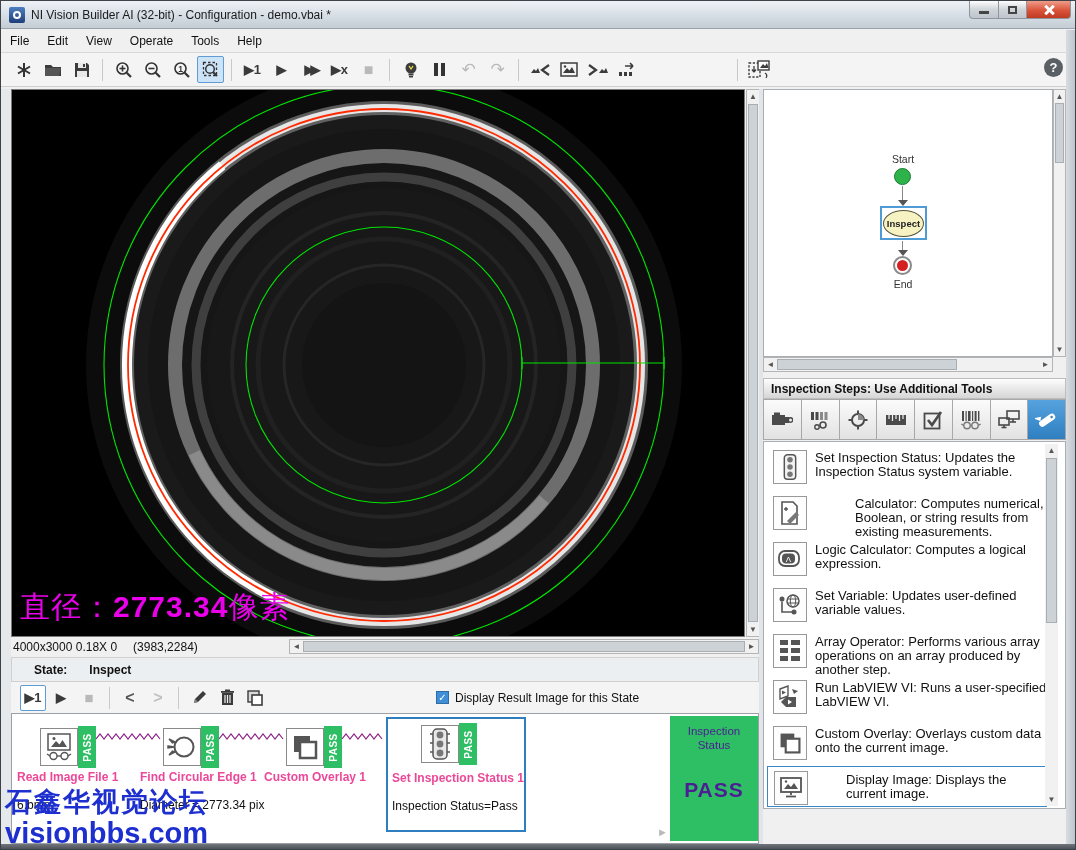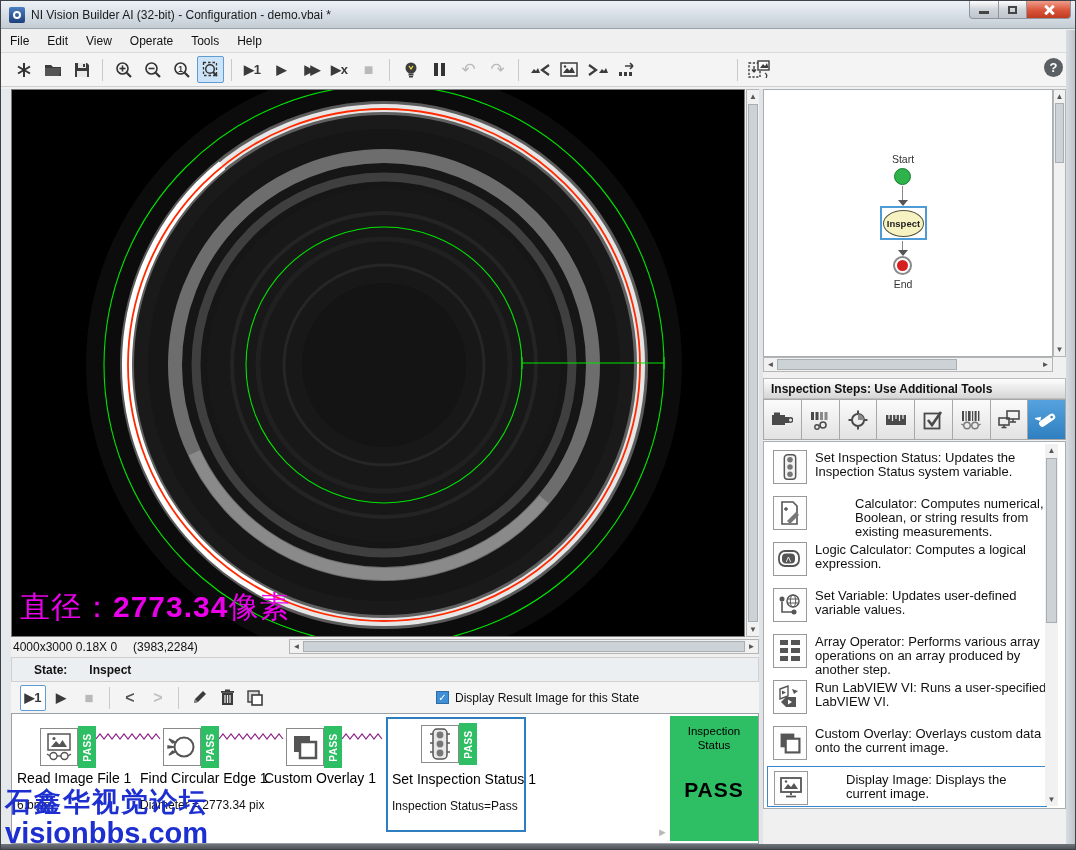--- a/index.html
+++ b/index.html
@@ -78,27 +78,27 @@
   .chk-label { font-size:12px; color:#111; margin-left:6px; }
   
   .steps-strip { position:absolute; left:10px; top:712px; width:748px; height:131px; background:#fff;
     border:1px solid #9aa0a6; }
   .step { position:absolute; }
   .step-tile { position:absolute; width:38px; height:38px; background:#fff; border:1px solid #8a8a8a;
     display:flex; align-items:center; justify-content:center; }
   .ribbon { position:absolute; width:18px; height:42px; background:#2ebe63; display:flex;
     align-items:center; justify-content:center; }
   .ribbon span { transform:rotate(-90deg); color:#fff; font-weight:bold; font-size:10px; letter-spacing:.5px; }
-  .step-name { position:absolute; font-size:14px; color:#000000; white-space:nowrap; }
+  .step-name { position:absolute; font-size:12px; color:#ec4899; white-space:nowrap;font-weight:bold; }
   .step-detail { position:absolute; font-size:12px; color:#111; white-space:nowrap; }
   .sel-box { position:absolute; left:374px; top:3px; width:140px; height:115px; border:2px solid #2f7fc0; background:#fff; }
   .zigzag { position:absolute; top:18px; height:10px; }
   .strip-arrow { position:absolute; left:645px; top:112px; color:#b9b9b9; font-size:11px; }
   .inspection-panel { position:absolute; left:658px; top:2px; width:88px; height:125px; background:#2ebe63;
-    color:#000000; text-align:center; }
+    color:#4c1d95; text-align:center; }
   .inspection-panel .ip-title { font-size:11.5px; margin-top:8px; line-height:14px; }
   .inspection-panel .ip-value { font-size:21px; font-weight:bold; margin-top:26px; letter-spacing:1px; }
   
   .splitter { position:absolute; left:758px; top:88px; width:4px; height:755px; background:#e2e5e8; }
   .diagram { position:absolute; left:762px; top:88px; width:290px; height:268px; background:#fff; border:1px solid #a9aeb3; }
   .diag-vscroll { left:1052px; top:88px; width:13px; height:268px; }
   .diag-hscroll { left:762px; top:356px; width:290px; }
   .diag-label { position:absolute; font-size:10.5px; color:#333; width:60px; text-align:center; }
   .node-start { position:absolute; left:130px; top:78px; width:17px; height:17px; border-radius:50%;
     background:#2db34a; border:1.5px solid #1c7c33; }

